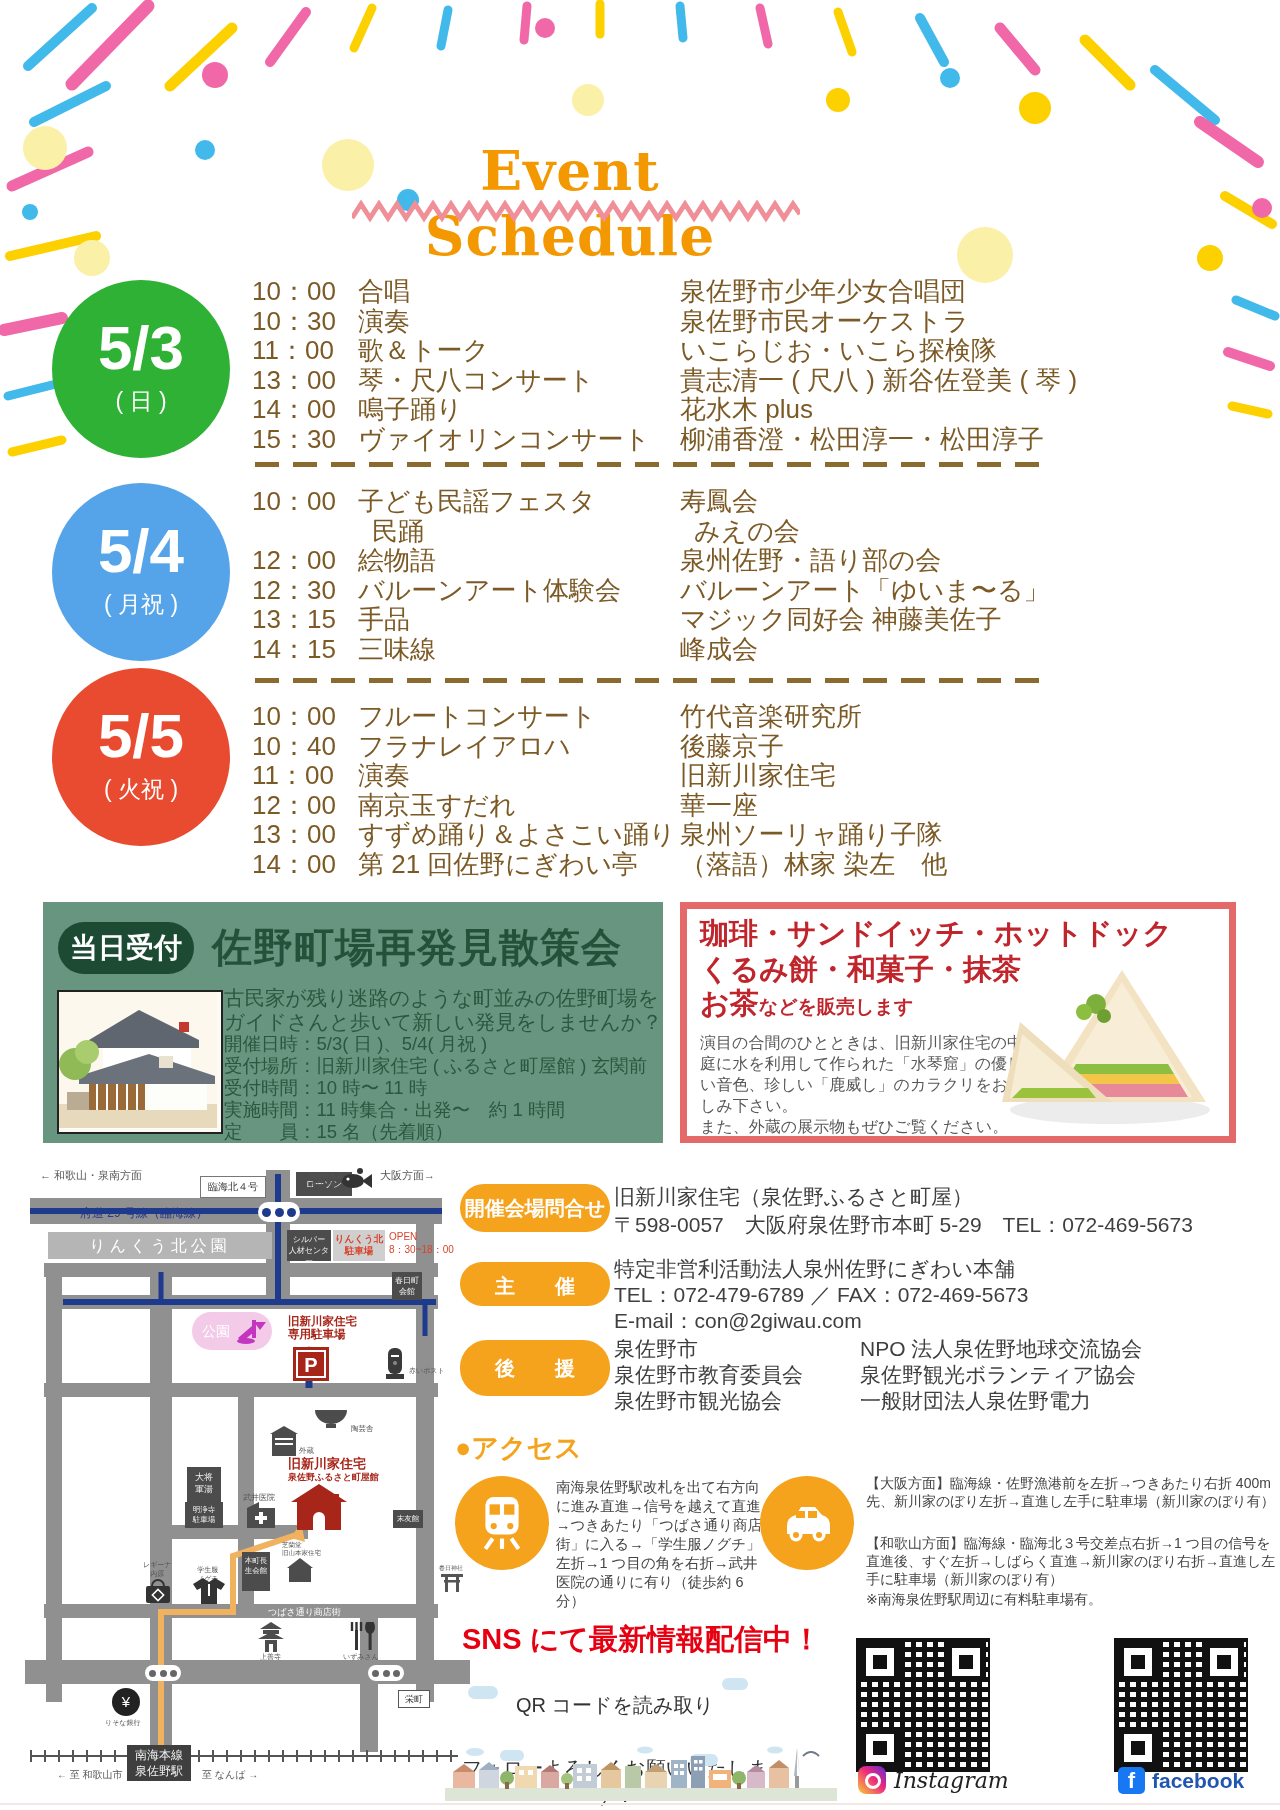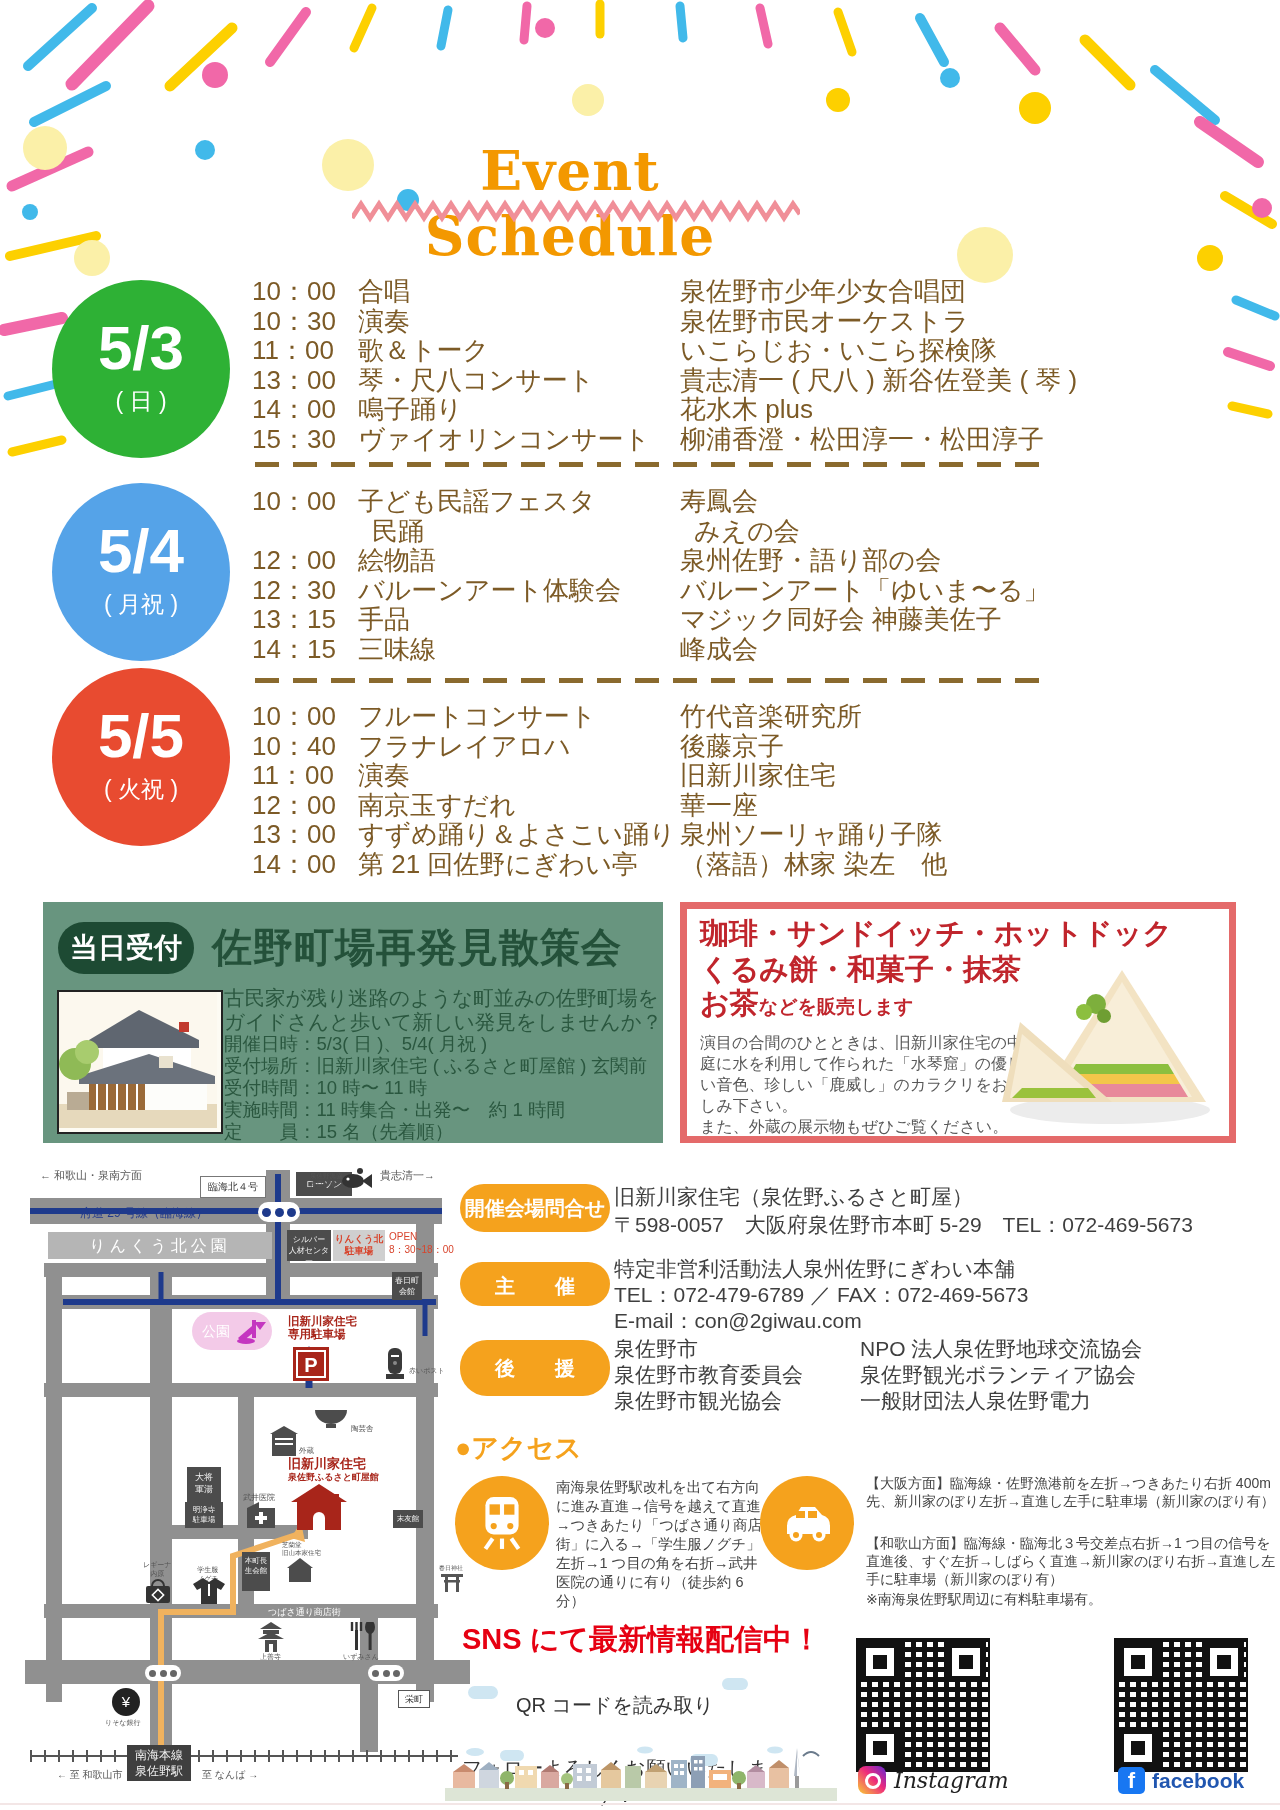--- a/index.html
+++ b/index.html
@@ -334,21 +334,21 @@
         <i style="width:7px;height:7px;background:#666;"></i>
         <i style="width:7px;height:7px;background:#666;"></i>
       </div>
     <div class="tl" style="left:343px;top:505px;width:36px;height:16px;">
         <i style="width:7px;height:7px;background:#666;"></i>
         <i style="width:7px;height:7px;background:#666;"></i>
         <i style="width:7px;height:7px;background:#666;"></i>
       </div>
 
     <div class="mlbl" style="left:15px;top:8px;font-size:11px;">← 和歌山・泉南方面</div>
-    <div class="mlbl" style="left:355px;top:8px;font-size:11px;">貴志清一→</div>
+    <div class="mlbl" style="left:355px;top:8px;font-size:11px;">大阪方面→</div>
     <div class="ab" style="left:175px;top:16px;width:64px;height:20px;background:#fff;border:1px solid #777;font-size:10px;color:#333;text-align:center;line-height:20px;">臨海北４号</div>
     <div class="dbox" style="left:271px;top:12px;width:56px;height:24px;font-size:9px;line-height:24px;">ローソン</div>
     <div class="mlbl pre" style="left:285px;top:12px;font-size:6.5px;line-height:8px;">泉佐野漁協
 青空市場</div>
     <svg class="ab" style="left:315px;top:5px;" width="32" height="28" viewBox="0 0 32 28">
       <ellipse cx="13" cy="16" rx="11" ry="7" fill="#333"></ellipse>
         <polygon points="22,16 32,9 32,23" fill="#333"></polygon>
         <circle cx="8" cy="14" r="1.6" fill="#fff"></circle>
         <circle cx="20" cy="6" r="3" fill="#333"></circle>
     </svg>

